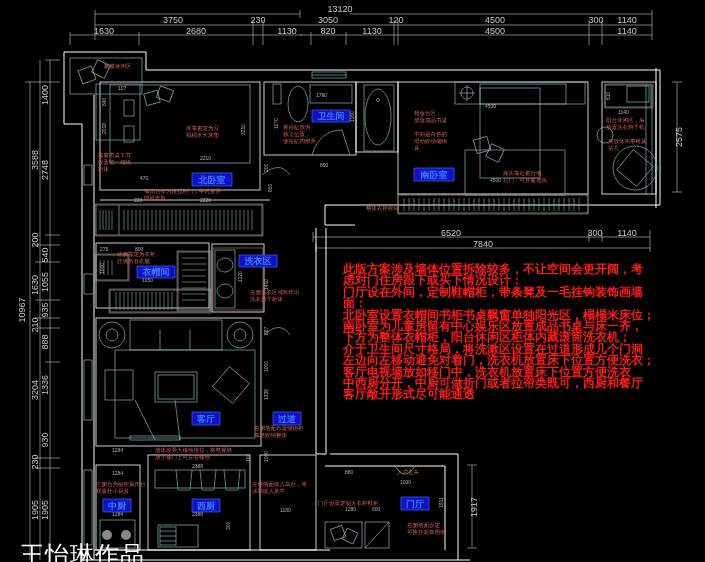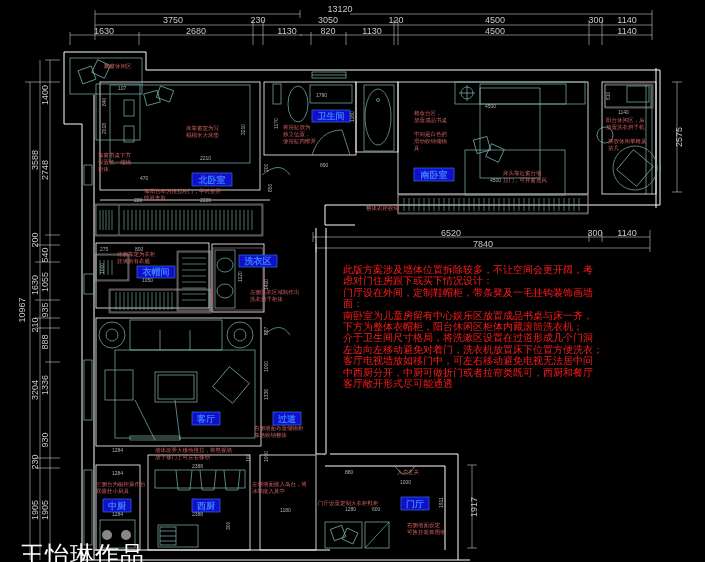--- a/index.html
+++ b/index.html
@@ -3,21 +3,21 @@
 <meta charset="utf-8">
 <style>
   html,body{margin:0;padding:0;background:#000;}
   body{width:705px;height:562px;overflow:hidden;position:relative;font-family:"DejaVu Sans",sans-serif;}
   #plan{position:absolute;left:0;top:0;width:705px;height:562px;}
   .dim{font-family:"Liberation Sans",sans-serif;font-size:9px;fill:#c8c8c8;}
   .dimv{font-family:"Liberation Sans",sans-serif;font-size:9px;fill:#c8c8c8;}
   .small{font-family:"Liberation Sans",sans-serif;font-size:5px;fill:#b0b0b0;}
   .note{font-family:"DejaVu Sans",sans-serif;font-size:5.5px;fill:#d06060;}
   .room-label{font-family:"DejaVu Sans",sans-serif;font-size:9px;fill:#3a7cff;font-weight:bold;}
-  .notes-block{position:absolute;left:343px;top:264px;width:240px;color:#ff1a1a;font-family:"DejaVu Sans",sans-serif;font-size:10px;line-height:11.4px;}
+  .notes-block{position:absolute;left:343px;top:264px;width:240px;color:#ff1a1a;font-family:"DejaVu Sans",sans-serif;font-size:12px;line-height:11.4px;font-weight:bold;}
   .notes-block div{white-space:nowrap;}
   .author{position:absolute;left:20px;top:542px;color:#fff;font-family:"DejaVu Sans",sans-serif;font-size:24px;line-height:26px;letter-spacing:1px;}
 </style>
 </head>
 <body>
 
 <svg id="plan" viewBox="0 0 705 562" xmlns="http://www.w3.org/2000/svg">
 
   <g stroke="#c8c8c8" stroke-width="0.6" fill="none">
     <line x1="95" y1="14" x2="300" y2="14"></line>
@@ -405,22 +405,23 @@
       <text class="room-label" x="415" y="507" text-anchor="middle">门厅</text>
     </g>
   </g>
 </svg>
 
 <div class="notes-block">
   <div>此版方案涉及墙体位置拆除较多，不让空间会更开阔，考</div>
   <div>虑对门住房跟下或买下情况设计：</div>
   <div>门厅设在外间，定制鞋帽柜，带条凳及一毛挂钩装饰画墙</div>
   <div>面：</div>
+  <div>北卧室设置衣帽间书柜书桌飘窗单独阳光区，榻榻米床位；</div>
   <div>南卧室为儿童房留有中心娱乐区放置成品书桌与床一齐，</div>
   <div>下方为整体衣帽柜，阳台休闲区柜体内藏滚筒洗衣机；</div>
   <div>介于卫生间尺寸格局，将洗漱区设置在过道形成几个门洞</div>
   <div>左边向左移动避免对着门，洗衣机放置床下位置方便洗衣；</div>
-  <div>客厅电视墙放如移门中，可左右移动避免电视无法居中问</div>
+  <div>客厅电视墙放如移门中，洗衣机放置床下位置方便洗衣</div>
   <div>中西厨分开，中厨可做折门或者拉帘类既可，西厨和餐厅</div>
   <div>客厅敞开形式尽可能通透</div>
 </div>
 
 <div class="author">王怡琳作品</div>
 
 </body></html>

